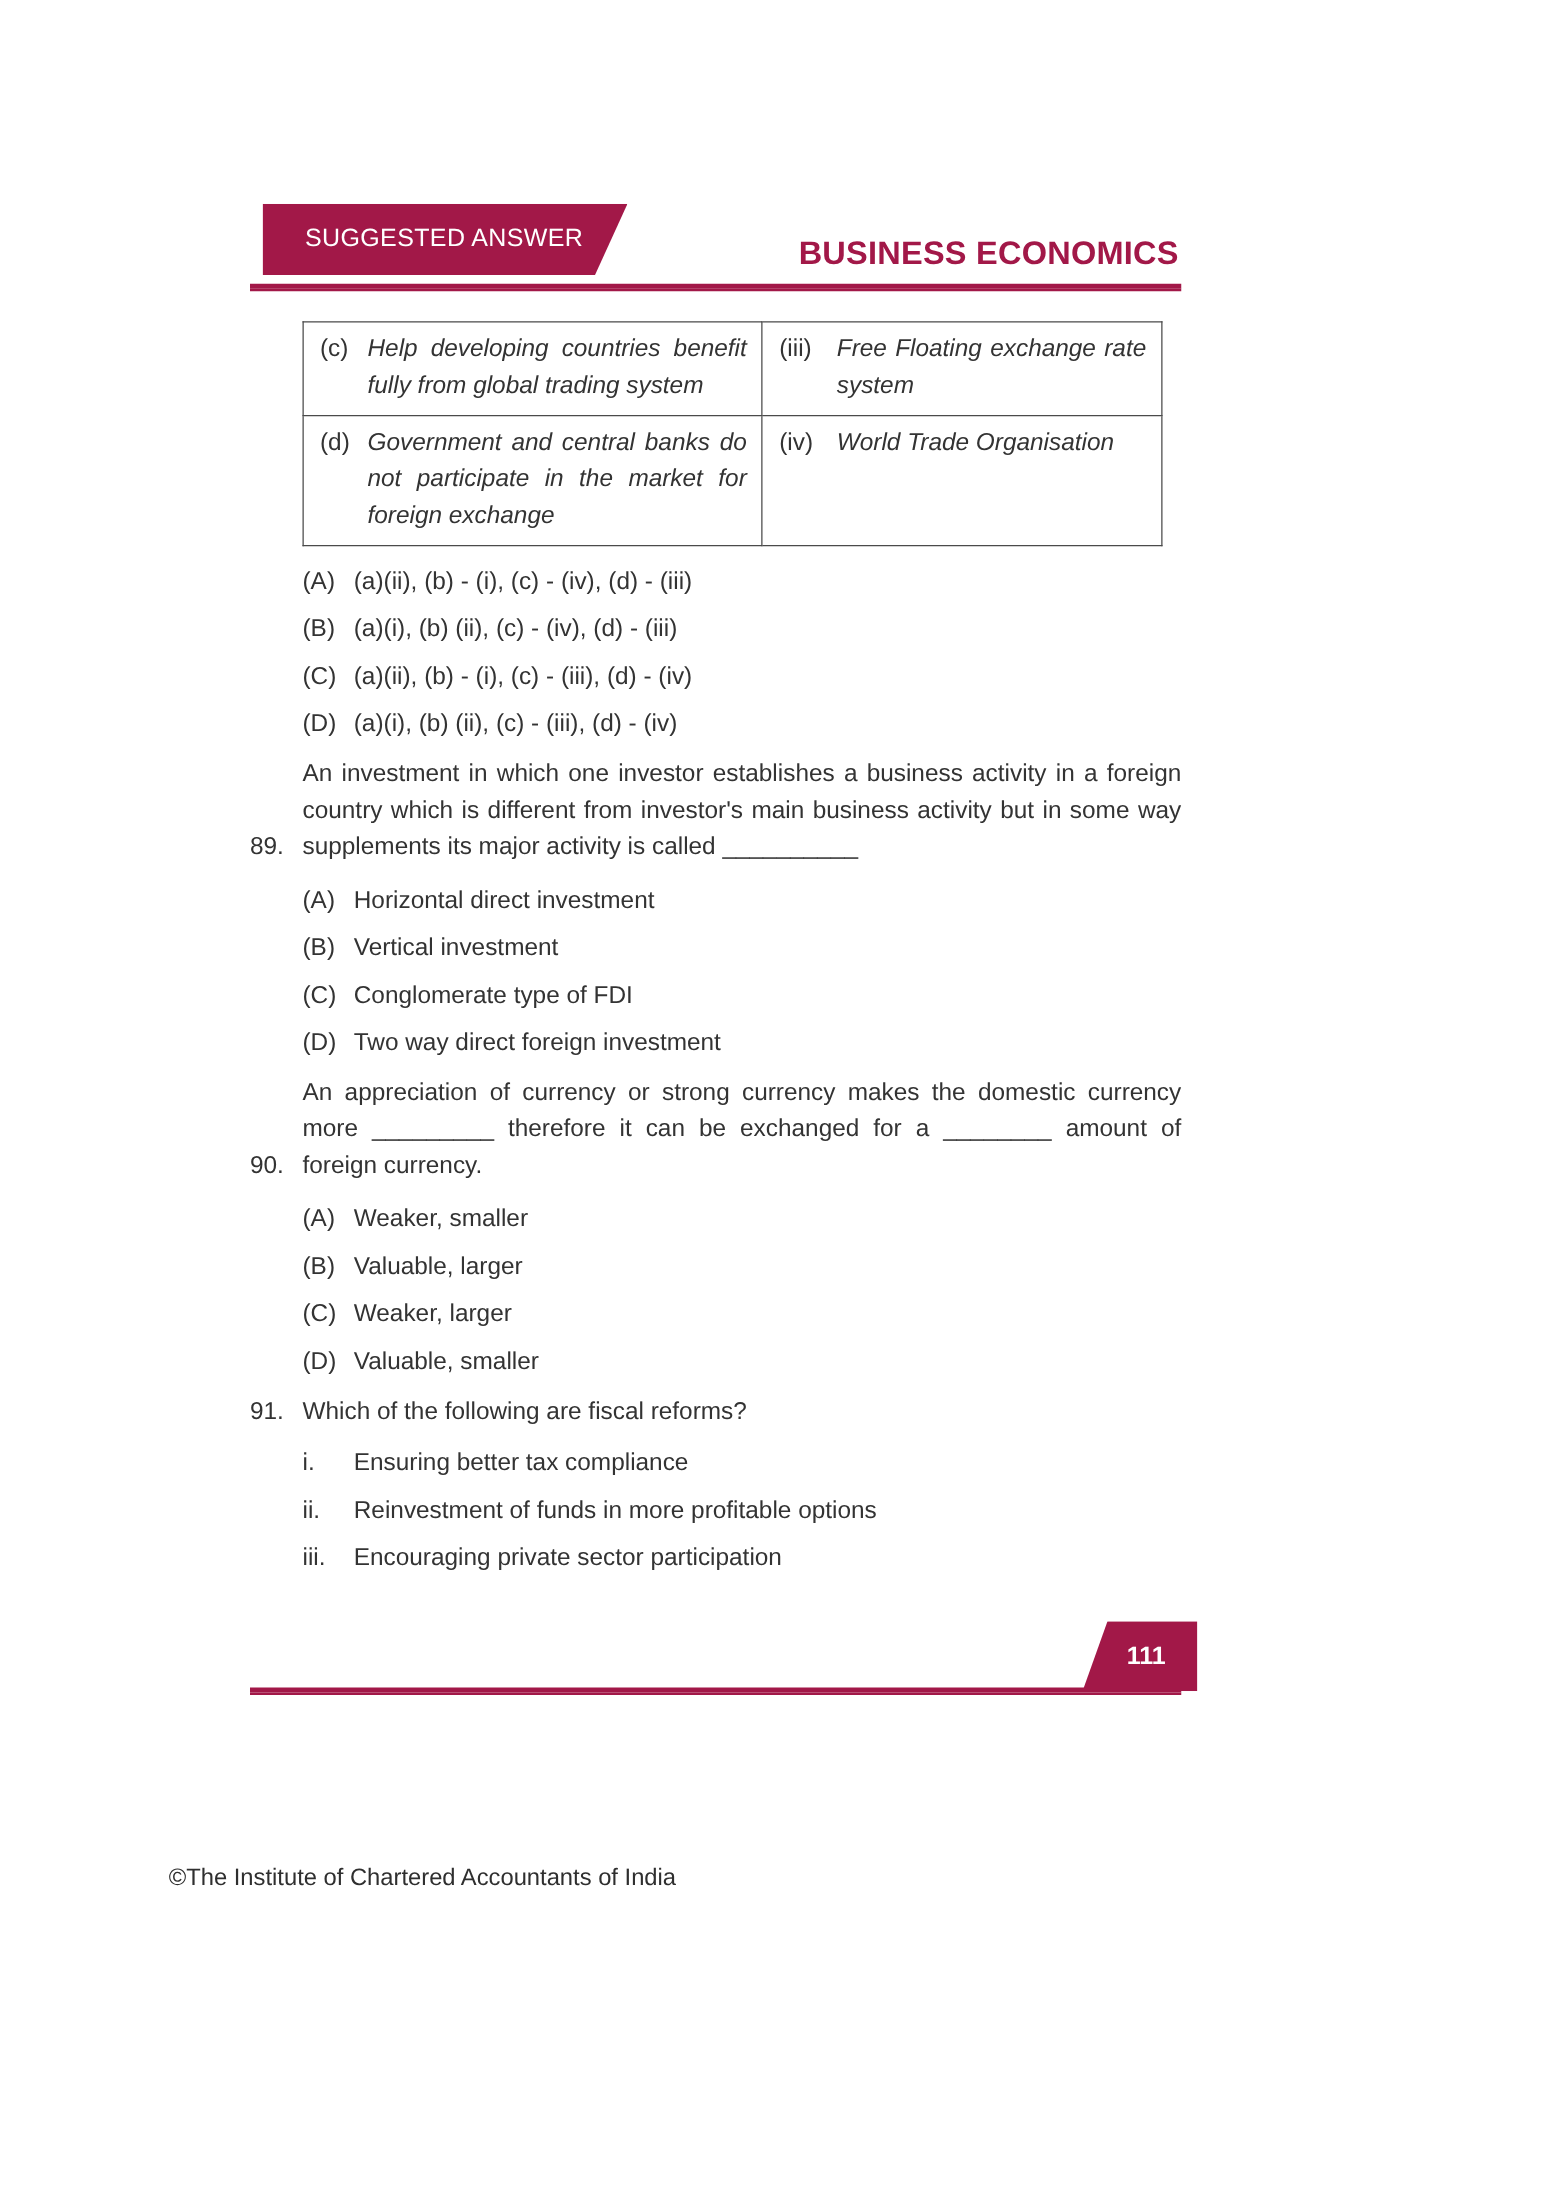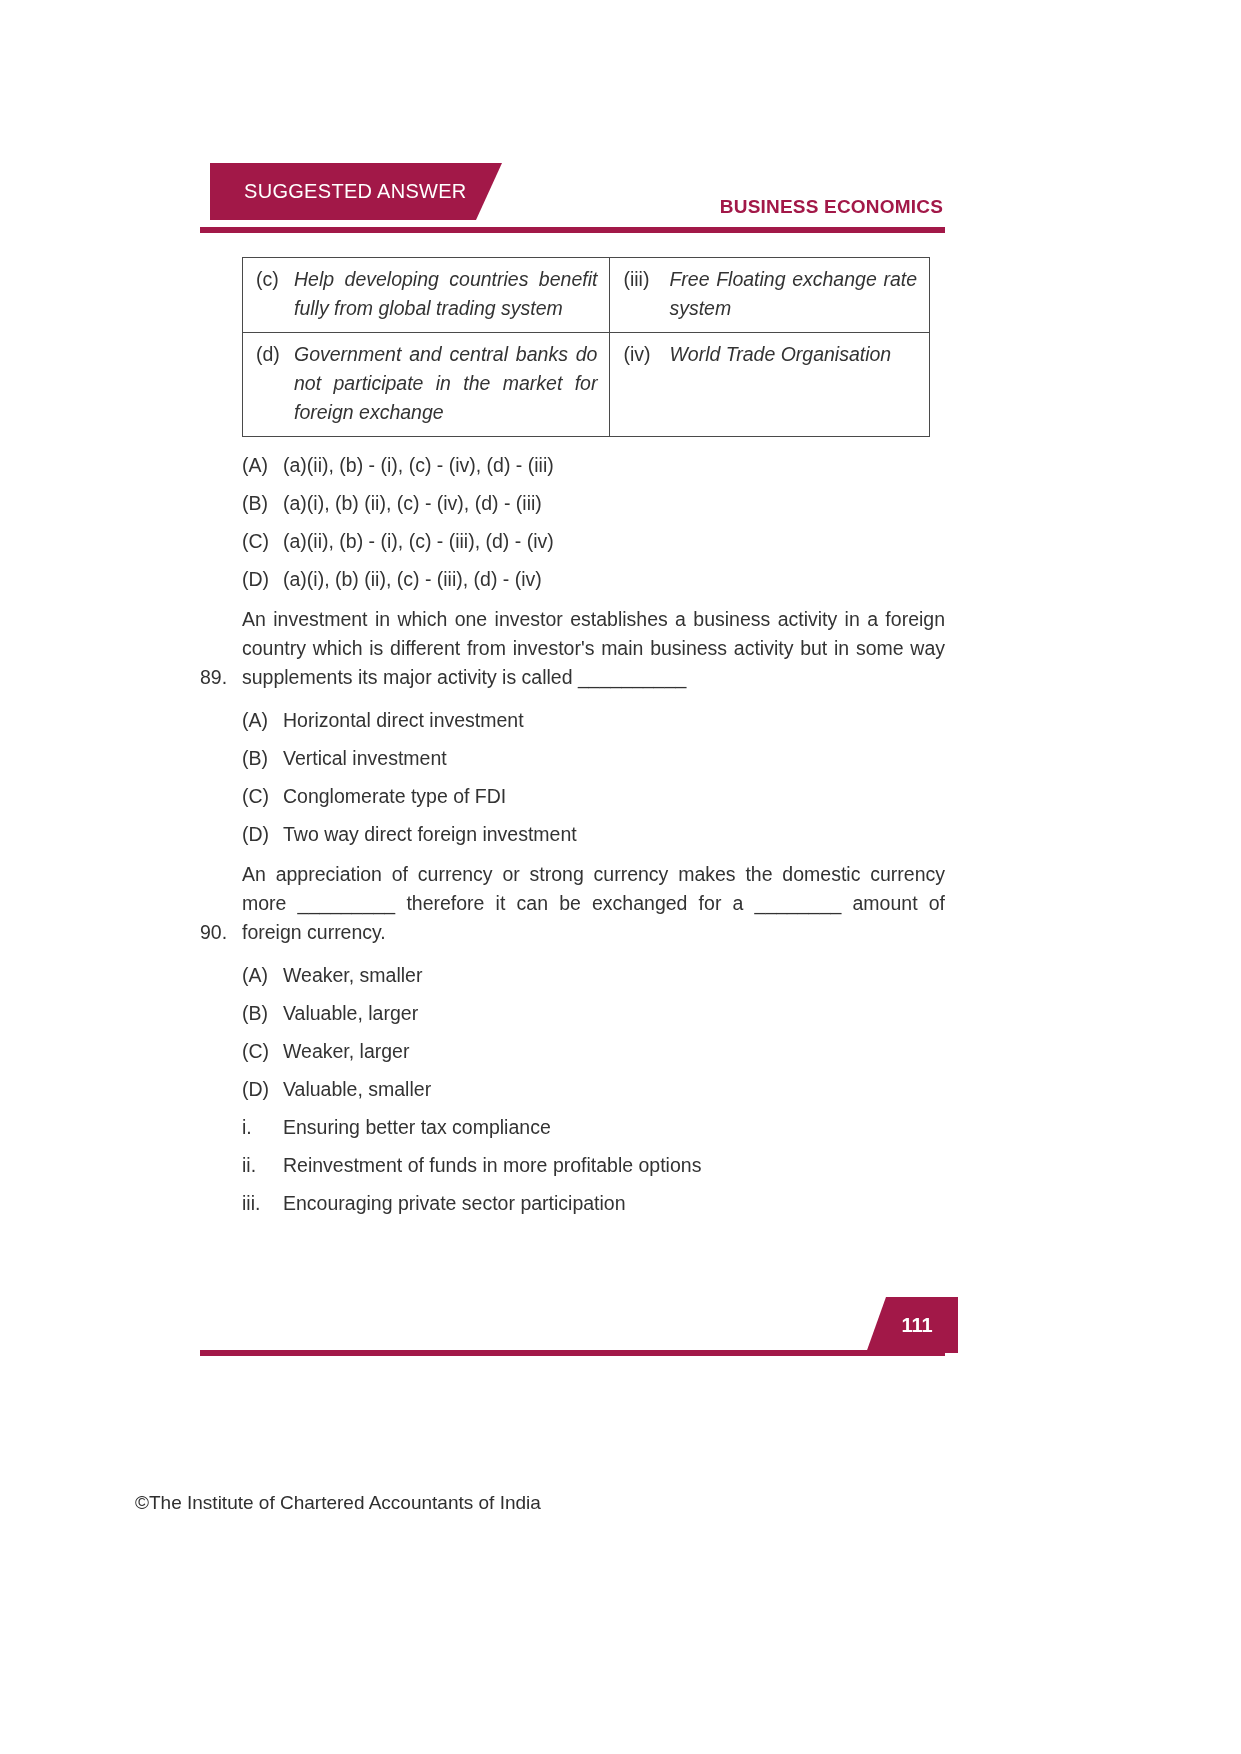--- a/index.html
+++ b/index.html
@@ -42,21 +42,21 @@
     font-weight:normal;
     font-size:20px;
     letter-spacing:0.3px;
   }
   .subject{
     position:absolute;
     right:2px;
     bottom:2px;
     color:var(--accent);
     font-weight:bold;
-    font-size:19px;
+    font-size:26px;
     letter-spacing:0.2px;
   }
   .rule{
     margin-top:7px;
     height:3px;
     border-top:4px solid var(--accent);
     border-bottom:2px solid var(--accent);
   }
 
   
@@ -242,20 +242,24 @@
       <div class="opt">
         <span class="opt-label">(C)</span>
         <span class="opt-text">Weaker, larger</span>
       </div>
       <div class="opt">
         <span class="opt-label">(D)</span>
         <span class="opt-text">Valuable, smaller</span>
       </div>
     </div>
 
+    <div class="question">
+      <span class="q-num">91.</span>
+      <div class="q-text">Which of the following are fiscal reforms?</div>
+    </div>
     <div class="opts tight">
       <div class="opt">
         <span class="opt-label">i.</span>
         <span class="opt-text">Ensuring better tax compliance</span>
       </div>
       <div class="opt">
         <span class="opt-label">ii.</span>
         <span class="opt-text">Reinvestment of funds in more profitable options</span>
       </div>
       <div class="opt">

